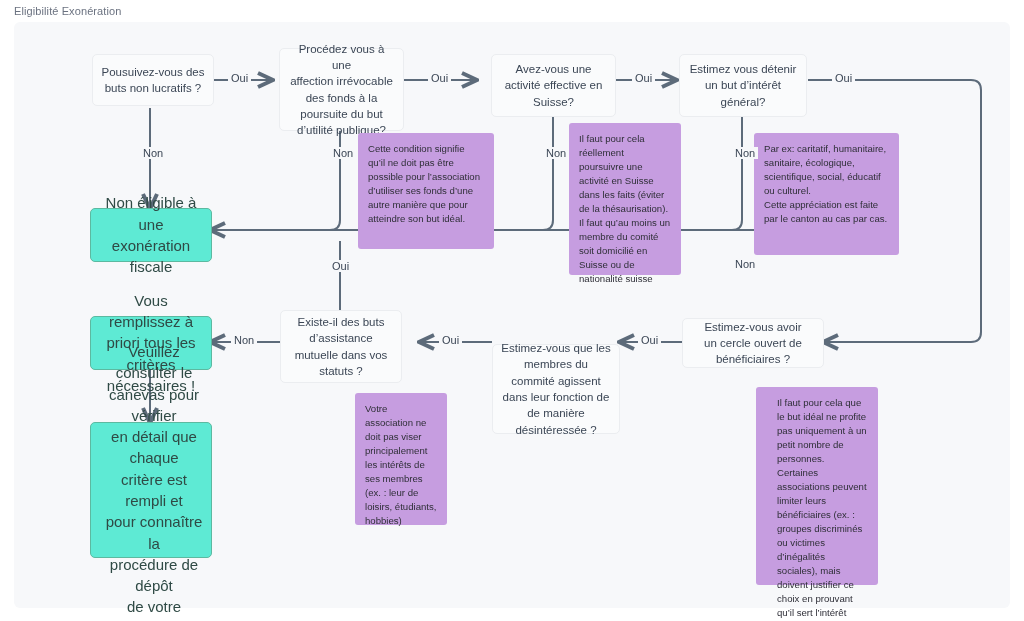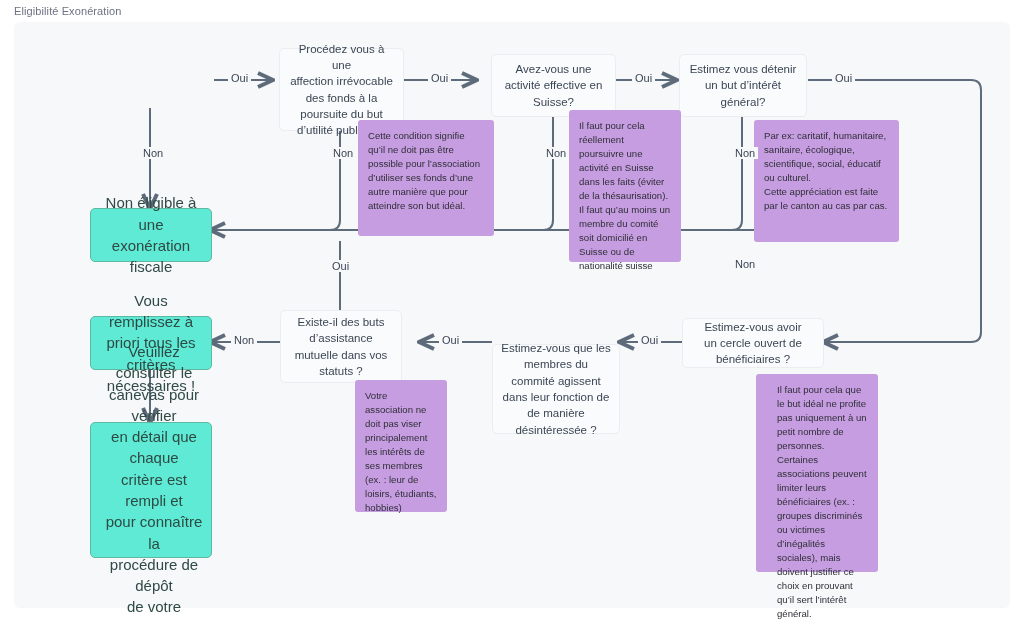--- a/index.html
+++ b/index.html
@@ -61,20 +61,21 @@
     background: #c69de0;
     color: #2f2f38;
     font-size: 9.6px;
     line-height: 1.46;
     text-align: left;
     justify-content: flex-start;
     align-items: flex-start;
     padding: 9px 10px;
     border-radius: 3px;
     white-space: pre-line;
+    margin-top: 13px;
   }
   .edge-label {
     position: absolute;
     font-size: 11px;
     color: #3b4655;
     background: #f7f8fa;
     padding: 0 3px;
     white-space: nowrap;
   }
   svg.wires {
@@ -127,20 +128,22 @@
 
       <line x1="478" y1="320" x2="406" y2="320" marker-end="url(#ah)"></line>
 
       <line x1="266" y1="320" x2="197" y2="320" marker-end="url(#ah)"></line>
 
       <line x1="326" y1="288" x2="326" y2="219"></line>
 
       <line x1="136" y1="348" x2="136" y2="400" marker-end="url(#ah)"></line>
     </svg>
 
+    <div class="node decision" style="left:78px;  top:32px;  width:122px; height:52px;">Pousuivez-vous des
+buts non lucratifs ?</div>
 
     <div class="node decision" style="left:265px; top:26px;  width:125px; height:83px;">Procédez vous à une
 affection irrévocable
 des fonds à la
 poursuite du but
 d’utilité publique?</div>
 
     <div class="node decision" style="left:477px; top:32px;  width:125px; height:63px;">Avez-vous une
 activité effective en
 Suisse?</div>

